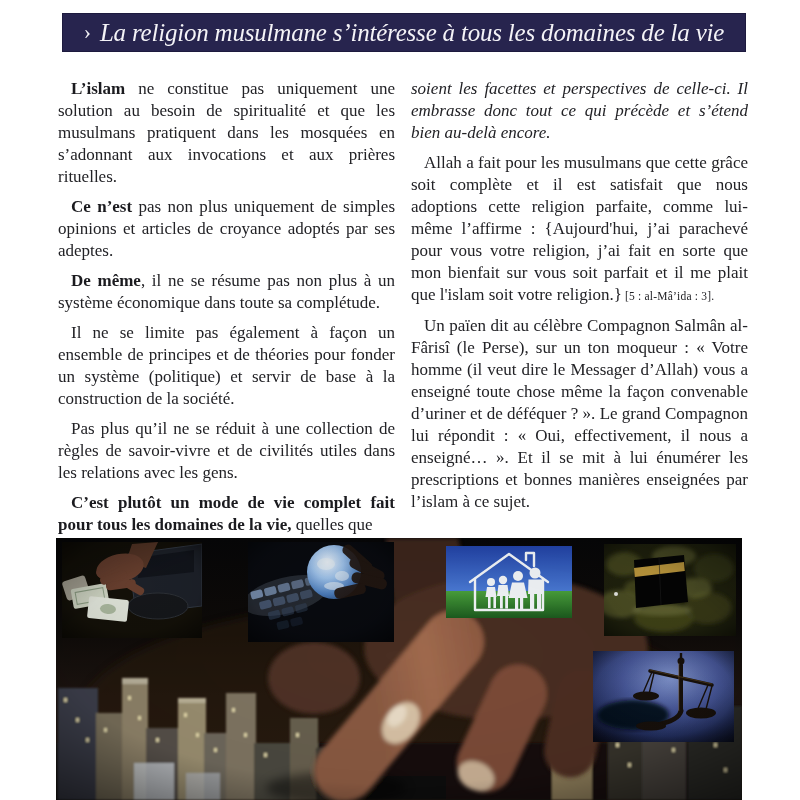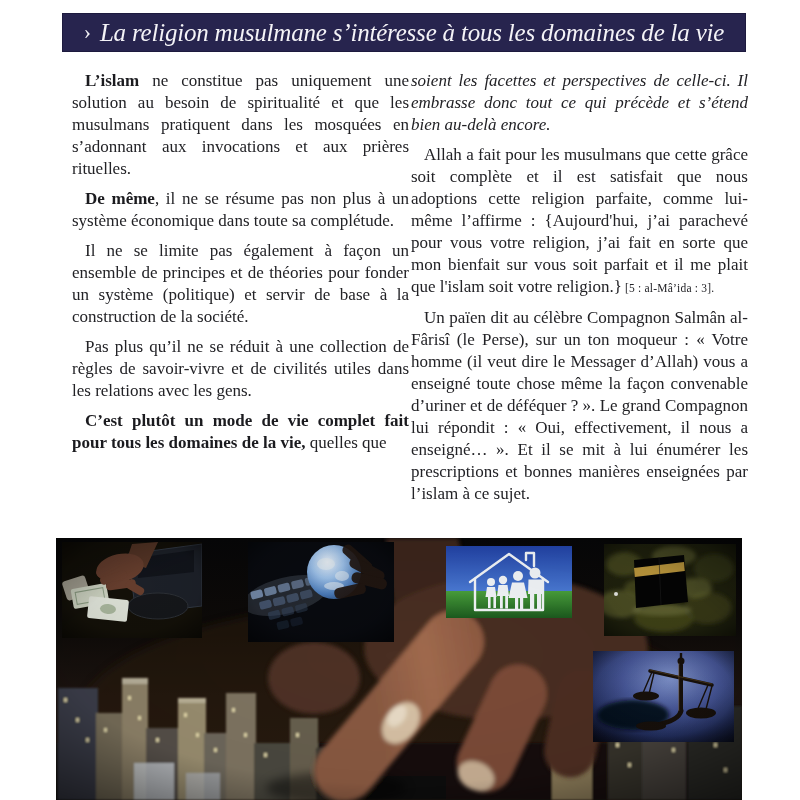--- a/index.html
+++ b/index.html
@@ -11,23 +11,23 @@
     position:absolute;left:62px;top:13px;width:684px;height:39px;
     background:#27244e;color:#f4f3f7;
     display:flex;align-items:center;justify-content:center;
     font-style:italic;font-size:25px;letter-spacing:-0.2px;
     box-shadow:0 0 0 1px #1d1a3e inset;
   }
   .banner .chev{font-style:normal;font-size:22px;margin-right:9px;margin-top:-2px;}
 
   
   .cols{
-    position:absolute;left:58px;top:70px;width:690px;height:462px;
-    display:flex;gap:2px;
-    font-size:17px;line-height:22px;color:#222226;justify-content:flex-end;
+    position:absolute;left:58px;top:78px;width:690px;height:462px;
+    display:flex;gap:16px;
+    font-size:17px;line-height:22px;color:#222226;
   }
   .col{width:337px;text-align:justify;}
   .col p{margin:0 0 8px 0;text-indent:13px;}
   .col p.noindent{text-indent:0;font-style:italic;}
   .col b{font-weight:bold;color:#1b1b1f;}
   .ref{font-size:11.5px;letter-spacing:0.2px;margin-top:48px;}
 
   
   .montage{
     position:absolute;left:56px;top:538px;width:686px;height:262px;
@@ -41,20 +41,21 @@
 <div id="page">
 
   <div class="banner">
     <span class="chev">›</span>
     <span>La religion musulmane s’intéresse à tous les domaines de la vie</span>
   </div>
 
   <div class="cols">
     <div class="col">
       <p><b>L’islam</b><span> ne constitue pas uniquement une solution au besoin de spiritualité et que les musulmans pratiquent dans les mosquées en s’adonnant aux invocations et aux prières rituelles.</span></p>
+      <p><b>Ce n’est</b><span> pas non plus uniquement de simples opinions et articles de croyance adoptés par ses adeptes.</span></p>
       <p><b>De même</b><span>, il ne se résume pas non plus à un système économique dans toute sa complétude.</span></p>
       <p><span>Il ne se limite pas également à façon un ensemble de principes et de théories pour fonder un système (politique) et servir de base à la construction de la société.</span></p>
       <p><span>Pas plus qu’il ne se réduit à une collection de règles de savoir-vivre et de civilités utiles dans les relations avec les gens.</span></p>
       <p><b>C’est plutôt un mode de vie complet fait pour tous les domaines de la vie,</b><span> quelles que</span></p>
     </div>
     <div class="col">
       <p class="noindent"><span>soient les facettes et perspectives de celle-ci. Il embrasse donc tout ce qui précède et s’étend bien au-delà encore.</span></p>
       <p><span>Allah a fait pour les musulmans que cette grâce soit complète et il est satisfait que nous adoptions cette religion parfaite, comme lui-même l’affirme : {Aujourd'hui, j’ai parachevé pour vous votre religion, j’ai fait en sorte que mon bienfait sur vous soit parfait et il me plait que l'islam soit votre religion.}</span><span class="ref"> [5 : al-Mâ’ida : 3].</span></p>
       <p><span>Un païen dit au célèbre Compagnon Salmân al-Fârisî (le Perse), sur un ton moqueur : « Votre homme (il veut dire le Messager d’Allah) vous a enseigné toute chose même la façon convenable d’uriner et de déféquer ? ». Le grand Compagnon lui répondit : « Oui, effectivement, il nous a enseigné… ». Et il se mit à lui énumérer les prescriptions et bonnes manières enseignées par l’islam à ce sujet.</span></p>
     </div>

